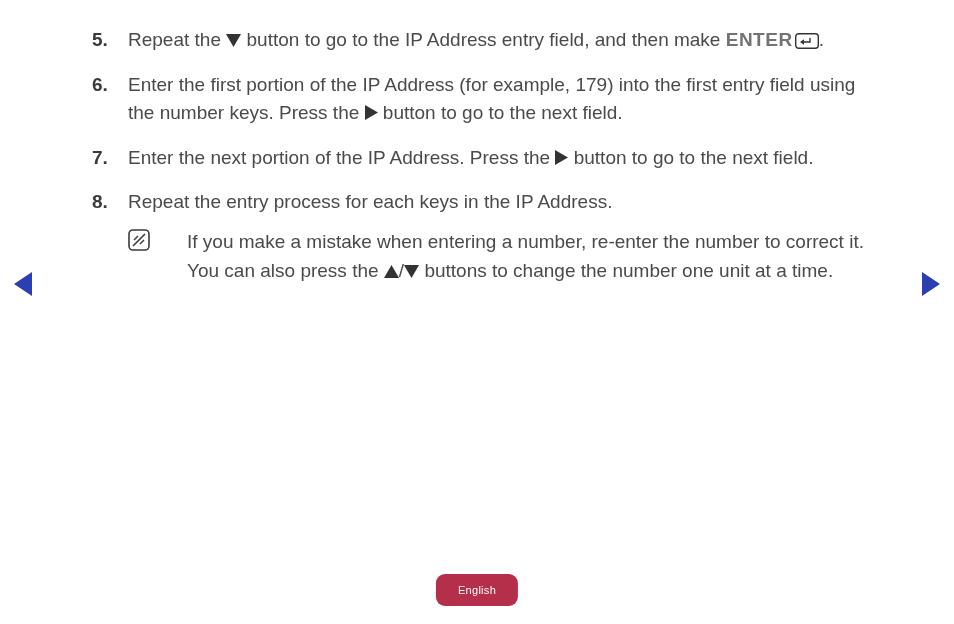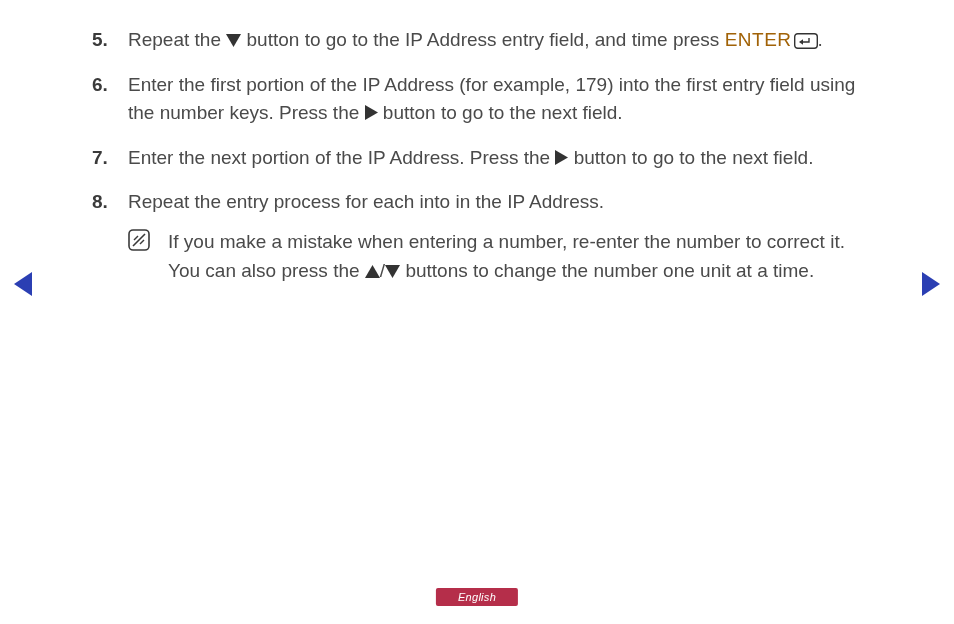--- a/index.html
+++ b/index.html
@@ -2,45 +2,45 @@
 <html><head>
 <meta charset="utf-8">
 <style>
   * { margin: 0; padding: 0; box-sizing: border-box; }
   html, body { width: 954px; height: 624px; font-family: Arial, Helvetica, sans-serif; background: #fff; color: #3a3a3a; }
   .page { position: relative; width: 954px; height: 624px; }
   .content { position: absolute; left: 92px; top: 26px; width: 780px; }
   .item { display: flex; margin-bottom: 16px; line-height: 1.5; font-size: 19px; color: #4a4a4a; }
   .num { font-weight: bold; width: 36px; flex-shrink: 0; text-align: left; color: #3a3a3a; }
   .body { flex: 1; }
-  .enter-label { font-weight: normal; letter-spacing: 0.5px; color: #a16207; margin-top: 24px; }
+  .enter-label { font-weight: bold; letter-spacing: 0.5px; color: #737373; margin-top: 24px; }
   .note { display: flex; margin-top: 4px; margin-left: 36px; line-height: 1.55; font-size: 19px; color: #4a4a4a; }
   .note-icon-wrap { width: 40px; flex-shrink: 0; display: flex; align-items: flex-start; padding-top: 2px; }
-  .note-body { flex: 1; }
+  .note-body { flex: 1; margin-left: 19px; }
   .tri-down { display: inline-block; vertical-align: -1px; }
   .tri-right { display: inline-block; vertical-align: -1px; }
   .tri-up { display: inline-block; vertical-align: -1px; }
   .nav-left { position: absolute; left: 14px; top: 272px; cursor: pointer; }
   .nav-right { position: absolute; right: 14px; top: 272px; cursor: pointer; }
-  .lang-pill { position: absolute; left: 50%; transform: translateX(-50%); bottom: 18px; background: #b52e4a; color: #fff; font-size: 11px; padding: 3px 22px; border-radius: 2px; font-weight: 500; letter-spacing: 0.3px; font-style: italic; }
+  .lang-pill { position: absolute; left: 50%; transform: translateX(-50%); bottom: 18px; background: #b52e4a; color: #fff; font-size: 11px; padding: 10px 22px; border-radius: 9px; font-weight: 500; letter-spacing: 0.3px; }
   svg { display: block; }
 </style>
 </head>
 <body>
 
 <div class="page">
 
   <div class="content">
 
     <div class="item">
       <div class="num">5.</div>
       <div class="body">
         <span>Repeat the </span><span class="tri-down"><svg width="15" height="13" viewBox="0 0 15 13">
               <polygon points="0,0 15,0 7.5,13" fill="#333"></polygon>
-            </svg></span><span> button to go to the IP Address entry field, and time press </span><span class="enter-label">ENTER</span><span style="display:inline-block;vertical-align:-3px;margin-left:2px;"><svg width="24" height="16" viewBox="0 0 24 16">
+            </svg></span><span> button to go to the IP Address entry field, and then make </span><span class="enter-label">ENTER</span><span style="display:inline-block;vertical-align:-3px;margin-left:2px;"><svg width="24" height="16" viewBox="0 0 24 16">
               <rect x="0.7" y="0.7" width="22.6" height="14.6" rx="3" ry="3" fill="none" stroke="#333" stroke-width="1.4"></rect>
               <path d="M 15 5 L 15 9 L 8 9" fill="none" stroke="#333" stroke-width="1.4"></path>
               <polygon points="9,6.2 9,11.8 5,9" fill="#333"></polygon>
             </svg></span><span>.</span>
       </div>
     </div>
 
     <div class="item">
       <div class="num">6.</div>
       <div class="body">
@@ -54,21 +54,21 @@
       <div class="num">7.</div>
       <div class="body">
         <span>Enter the next portion of the IP Address. Press the </span><span class="tri-right"><svg width="13" height="15" viewBox="0 0 13 15">
               <polygon points="0,0 13,7.5 0,15" fill="#333"></polygon>
             </svg></span><span> button to go to the next field.</span>
       </div>
     </div>
 
     <div class="item" style="margin-bottom:10px;">
       <div class="num">8.</div>
-      <div class="body">Repeat the entry process for each into in the IP Address.</div>
+      <div class="body">Repeat the entry process for each keys in the IP Address.</div>
     </div>
 
     <div class="note">
       <div class="note-icon-wrap">
         <span>
             <svg width="22" height="22" viewBox="0 0 22 22">
               <rect x="1" y="1" width="20" height="20" rx="4" ry="4" fill="none" stroke="#3a3a3a" stroke-width="1.6"></rect>
               <line x1="5" y1="17" x2="17" y2="5" stroke="#3a3a3a" stroke-width="1.6"></line>
               <line x1="6" y1="11" x2="10" y2="7" stroke="#3a3a3a" stroke-width="1.4"></line>
               <line x1="12" y1="15" x2="16" y2="11" stroke="#3a3a3a" stroke-width="1.4"></line>

